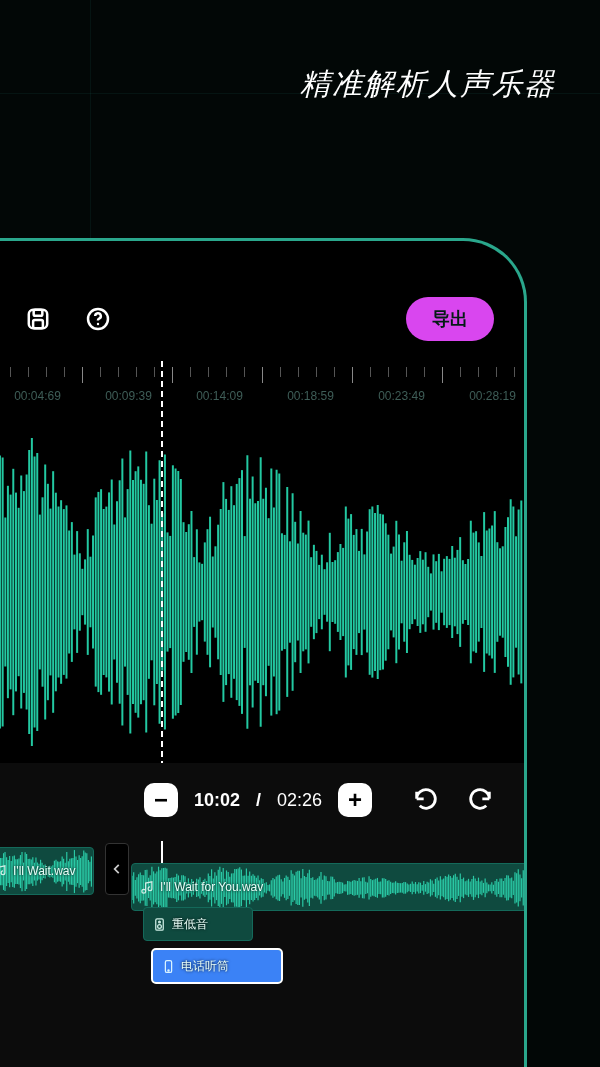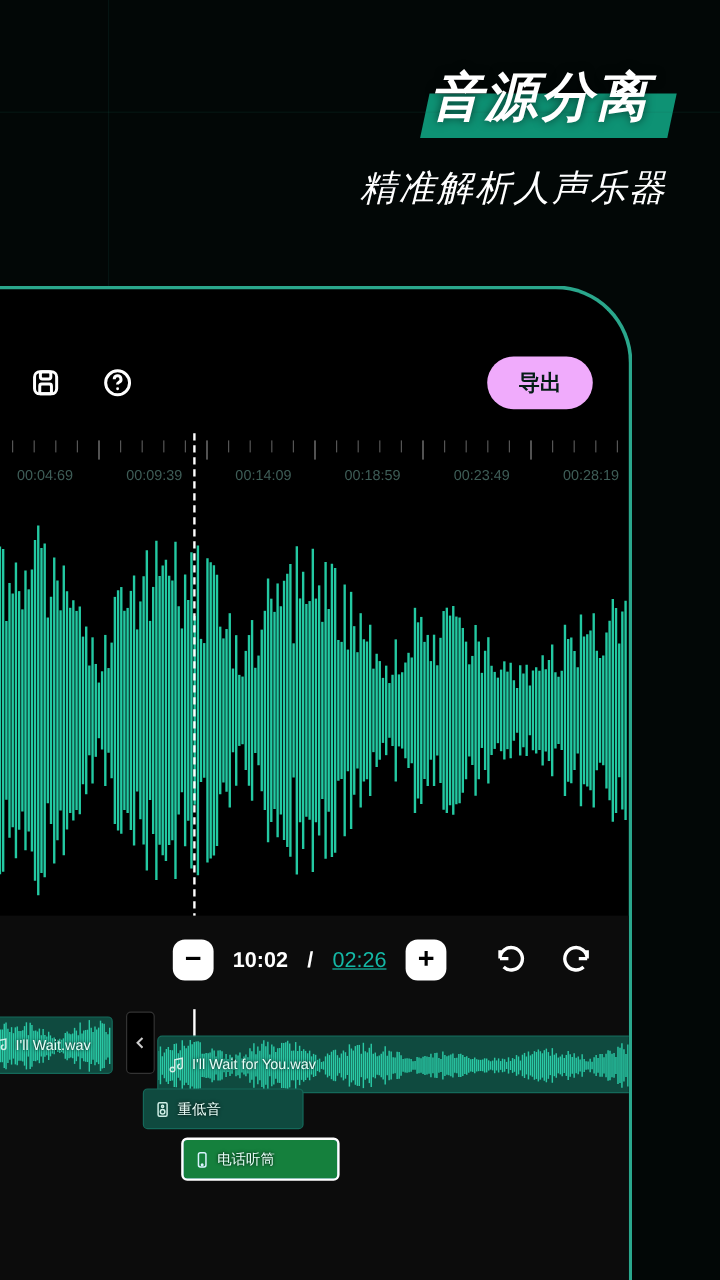--- a/index.html
+++ b/index.html
@@ -59,21 +59,21 @@
   }
 
   .topbar { display: flex; align-items: center; padding: 56px 30px 18px 30px; }
   .iconbtn {
     width: 32px; height: 32px; margin-right: 28px;
     color: #fff; display: flex; align-items: center; justify-content: center;
     cursor: pointer;
   }
   .export-btn {
     margin-left: auto;
-    background: #f0abfc;
+    background: #d946ef;
     color: #041c15;
     font-size: 18px;
     font-weight: 600;
     padding: 10px 26px;
     border-radius: 22px;
     cursor: pointer;
   }
 
   .ruler {
     position: relative;
@@ -99,21 +99,21 @@
 
   .darkpanel { background: #0c0c0c; padding: 20px 0 0 0; height: 310px; position: relative; }
   .zoom-row {
     display: flex; align-items: center; justify-content: center; gap: 16px;
     color: #fff; font-size: 18px; font-weight: 600;
   }
   .zbtn {
     width: 34px; height: 34px; border-radius: 10px; background: #fff; color: #000;
     display: flex; align-items: center; justify-content: center; font-size: 24px; font-weight: 800; cursor: pointer;
   }
-  .time-total { color: #14b8a6; font-weight: 500; text-decoration: underline; }
+  .time-total { color: #ffffff; font-weight: 500; }
   .undo-group { position: absolute; right: 30px; display: flex; gap: 26px; }
   .undo-group .ub { width: 28px; height: 28px; cursor: pointer; color: #fff; }
 
   .tracks { margin-top: 30px; padding: 0 0 0 0; position: relative; }
   .track-playhead { position: absolute; top: -6px; bottom: -20px; left: 169px; width: 2px; background: #fff; }
   .clip {
     position: absolute;
     height: 48px;
     border-radius: 4px;
     display: flex; align-items: center;
@@ -123,36 +123,35 @@
     background: #0f4a3f;
     border: 1px solid #14695a;
     overflow: hidden;
     cursor: pointer;
   }
   .clip.selected { outline: 2px solid #fff; outline-offset: -1px; }
   .clip .mini { position: absolute; inset: 0; opacity: .85; }
   .clip .label { position: relative; display: flex; align-items: center; gap: 5px; font-size: 12px; color: #e9fff9; text-shadow: 0 0 3px #000; }
   .clip.small { height: 34px; }
   .clip.small .label { font-size: 12px; }
-  .clip.blue { background: #15803d; border-color: #2a81a6; }
+  .clip.blue { background: #3b82f6; border-color: #2a81a6; }
   .splitter {
     position: absolute; left: 113px; top: -4px; width: 24px; height: 52px;
     background: #000; border: 1px solid #333; border-radius: 4px;
     display: flex; align-items: center; justify-content: center; cursor: pointer;
   }
   .clip .ico { width: 15px; height: 15px; flex:none; }
 </style>
 </head>
 <body>
 
 <div class="grid-h" style="top:93px"></div>
 <div class="grid-v" style="left:90px"></div>
 
 <div class="head-block">
-  <div class="title1">音源分离</div>
   <div class="title2">精准解析人声乐器</div>
 </div>
 
 <div class="phone">
 
   <div class="topbar">
     <div class="iconbtn">
       <svg viewBox="0 0 24 24" width="26" height="26" fill="none" stroke="currentColor" stroke-width="2.3">
         <rect x="3.5" y="3.5" width="17" height="17" rx="4"></rect>
         <rect x="8" y="3.5" width="8" height="5.5" rx="1.5"></rect>
@@ -779,21 +778,21 @@
             </g>
           </svg>
         <span class="label">
           <svg class="ico" viewBox="0 0 24 24" fill="none" stroke="#cfeee6" stroke-width="2">
               <path d="M9 18a3 3 0 1 1-3-3 3 3 0 0 1 3 3V5l10-2v11a3 3 0 1 1-3-3"></path>
             </svg>
           <span>I'll Wait for You.wav</span>
         </span>
       </div>
 
-      <div class="clip small" style="left:127px; top:60px; width:134px">
+      <div class="clip small" style="left:151px; top:60px; width:110px">
         <span class="label">
           <svg class="ico" viewBox="0 0 24 24" fill="none" stroke="#cfeee6" stroke-width="2">
               <rect x="6" y="3" width="12" height="18" rx="2"></rect>
               <circle cx="12" cy="15" r="3"></circle>
               <circle cx="12" cy="8" r="1.4"></circle>
             </svg>
           <span>重低音</span>
         </span>
       </div>
 

